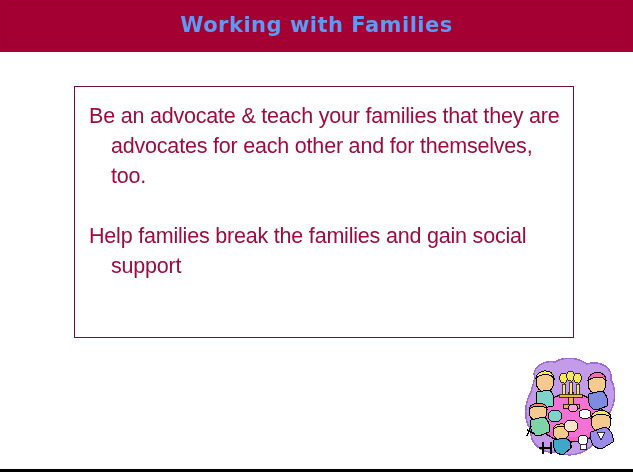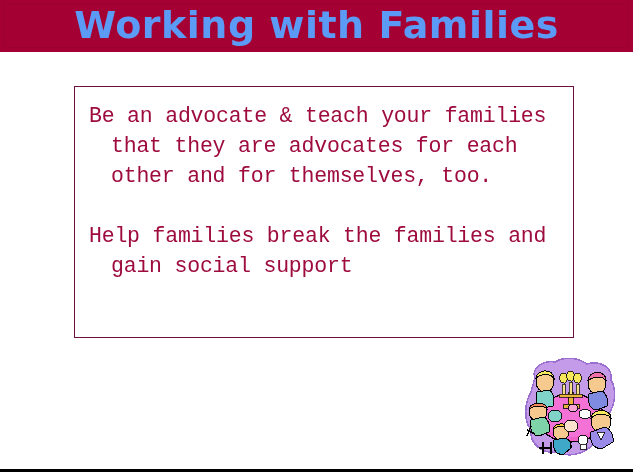--- a/index.html
+++ b/index.html
@@ -40,39 +40,39 @@
     position: absolute;
     left: 0;
     top: 0;
     width: 633px;
     height: 52px;
     line-height: 50px;
     text-align: center;
     color: #5B9BF5;
     font-family: "DejaVu Sans", sans-serif;
     font-weight: bold;
-    font-size: 38px;
+    font-size: 21px;
     letter-spacing: 0.5px;
     white-space: nowrap;
   }
   
   #body-box {
     position: absolute;
     left: 74px;
     top: 86px;
     width: 500px;
     height: 252px;
     border: 1.5px solid #6B1040;
     background: #ffffff;
     box-sizing: border-box;
     padding: 14px 12px 10px 14px;
   }
   .para {
     color: #9E0B3F;
-    font-family: Liberation Mono, monospace;
+    font-family: Liberation Sans, sans-serif;
     font-size: 21.5px;
     line-height: 30px;
     text-indent: -22px;
     padding-left: 22px;
     margin: 0;
     letter-spacing: -0.2px;
   }
   .para + .para {
     margin-top: 30px;
   }

